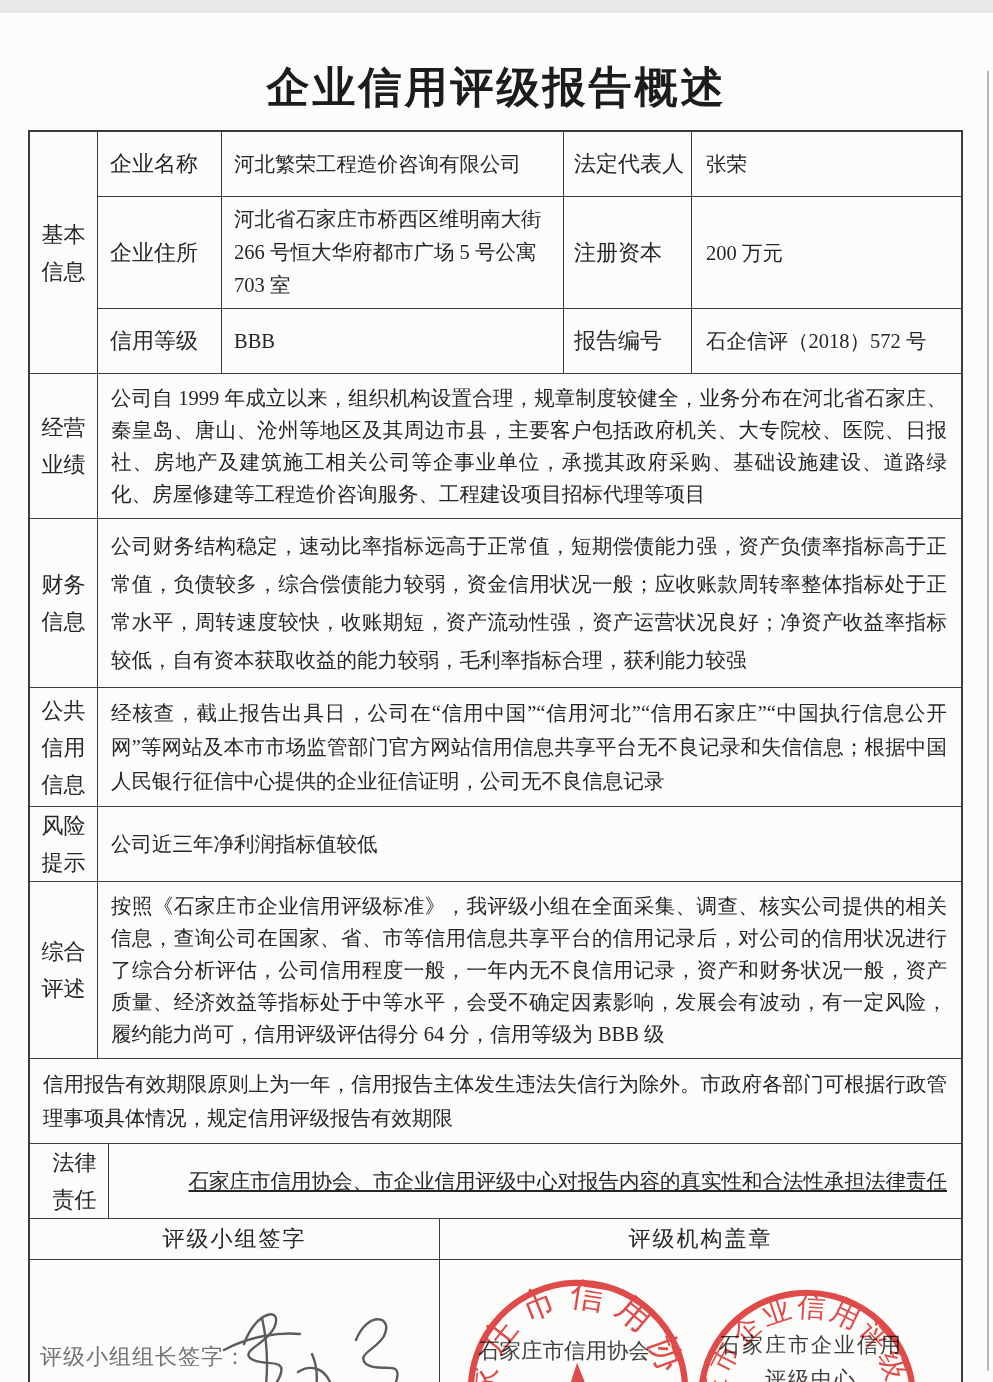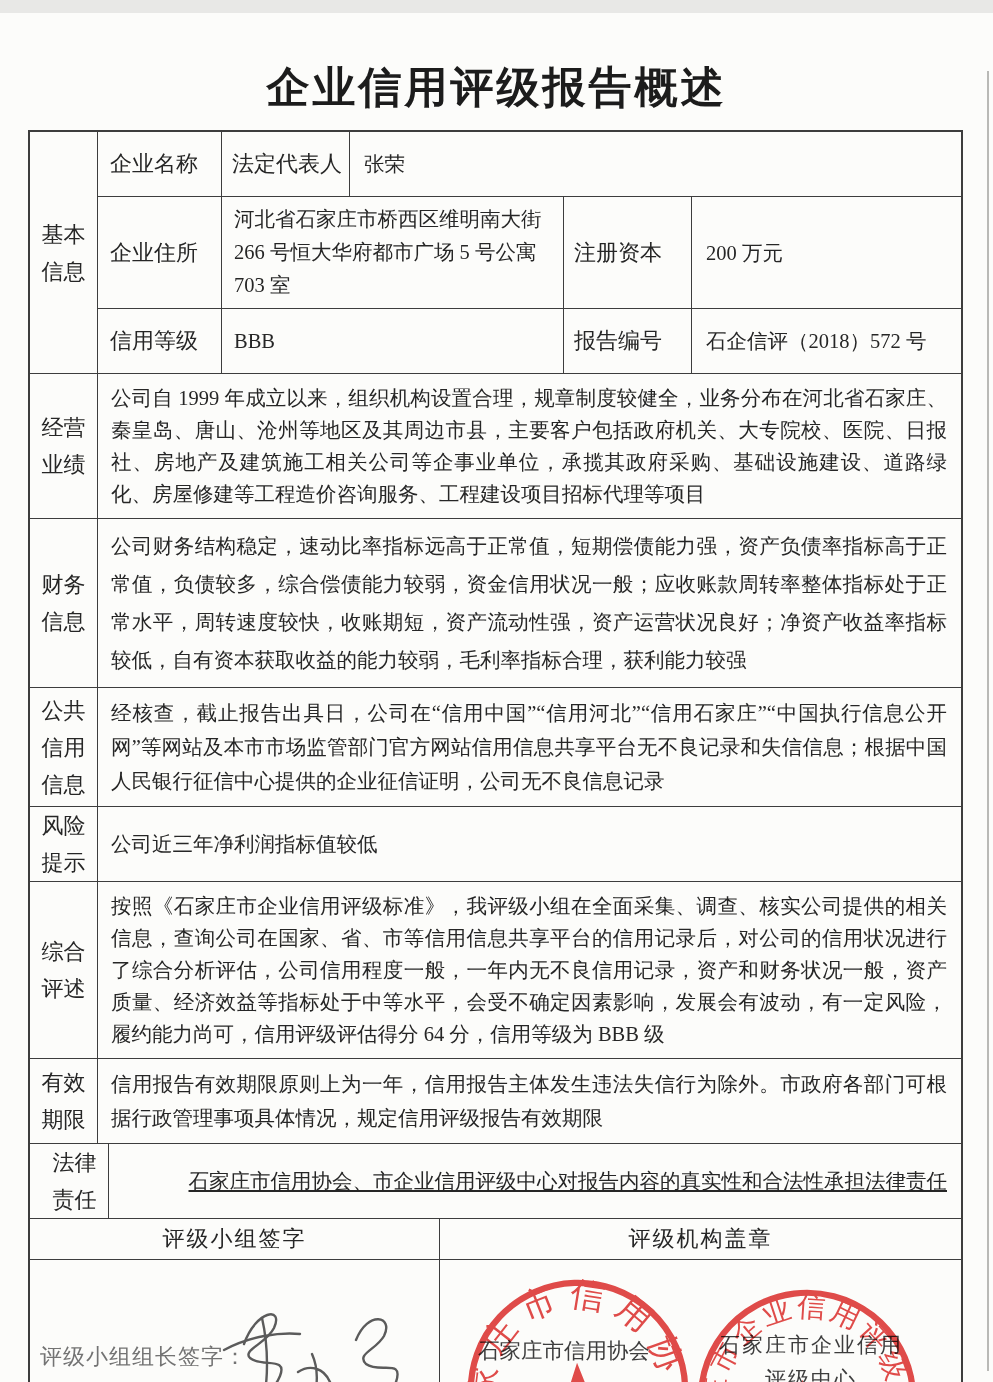--- a/index.html
+++ b/index.html
@@ -65,20 +65,23 @@
 
   <div class="tbl">
 
     <div class="row" style="min-height:183px;">
       <div class="cell labelcol">
         <span class="vlabel">基本信息</span>
       </div>
       <div class="subwrap">
         <div class="subrow" style="min-height:48px;">
           <div class="cell c-b">企业名称</div>
+          <div class="cell c-c">
+              <div>河北繁荣工程造价咨询有限公司</div>
+            </div>
           <div class="cell c-d">法定代表人</div>
           <div class="cell c-e">张荣</div>
         </div>
         <div class="subrow" style="min-height:97px;">
           <div class="cell c-b">企业住所</div>
           <div class="cell c-c">
               <div>河北省石家庄市桥西区维明南大街 266 号恒大华府都市广场 5 号公寓 703 室</div>
             </div>
           <div class="cell c-d">注册资本</div>
           <div class="cell c-e">200 万元</div>
@@ -133,23 +136,20 @@
     <div class="row" style="min-height:163px;">
       <div class="cell labelcol">
         <span class="vlabel">综合评述</span>
       </div>
       <div class="cell content">
         <div style="line-height:32px;">按照《石家庄市企业信用评级标准》，我评级小组在全面采集、调查、核实公司提供的相关信息，查询公司在国家、省、市等信用信息共享平台的信用记录后，对公司的信用状况进行了综合分析评估，公司信用程度一般，一年内无不良信用记录，资产和财务状况一般，资产质量、经济效益等指标处于中等水平，会受不确定因素影响，发展会有波动，有一定风险，履约能力尚可，信用评级评估得分 64 分，信用等级为 BBB 级</div>
       </div>
     </div>
 
     <div class="row" style="min-height:78px;">
-      <div class="cell labelcol">
-        <span class="vlabel">有效期限</span>
-      </div>
       <div class="cell content">
         <div style="line-height:34px;">信用报告有效期限原则上为一年，信用报告主体发生违法失信行为除外。市政府各部门可根据行政管理事项具体情况，规定信用评级报告有效期限</div>
       </div>
     </div>
 
     <div class="row" style="min-height:57px;padding-left:11px;">
       <div class="cell labelcol">
         <span class="vlabel">法律责任</span>
       </div>
       <div class="cell content">

